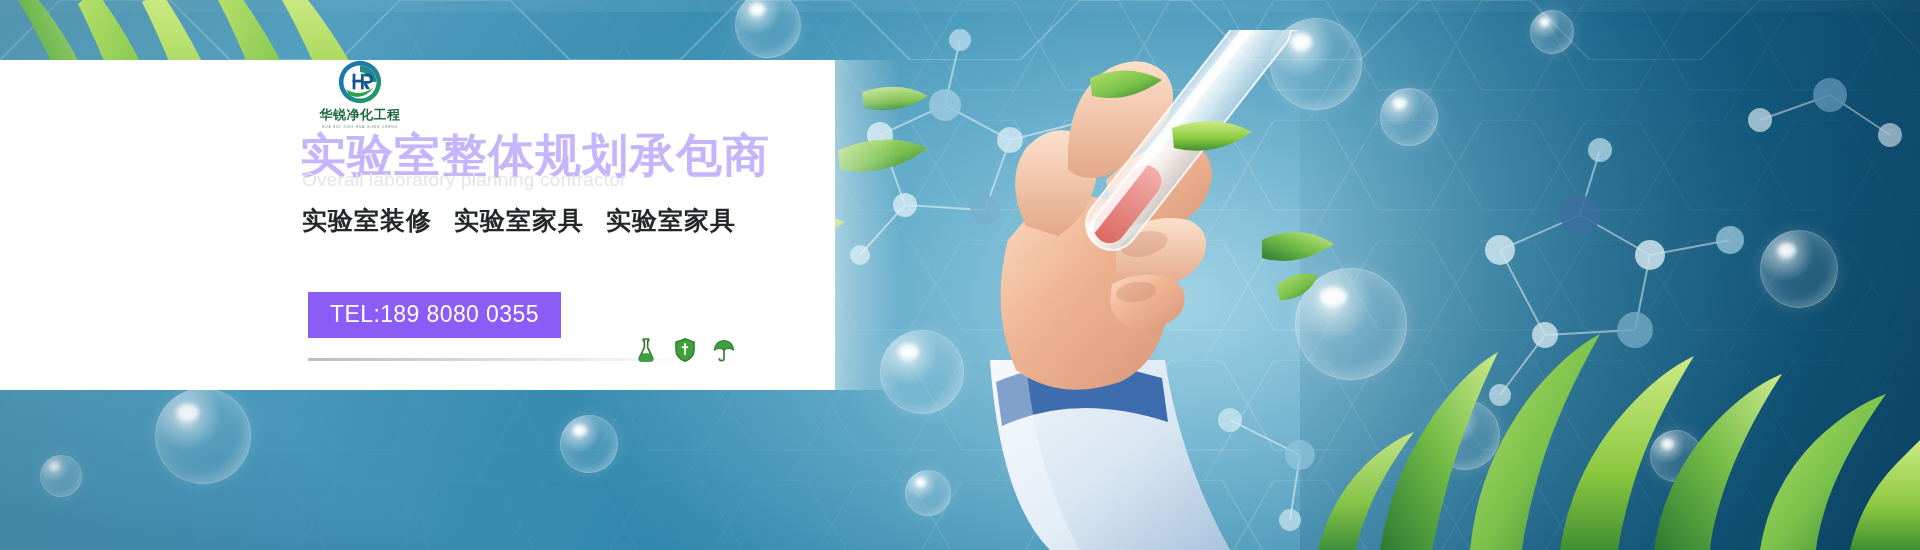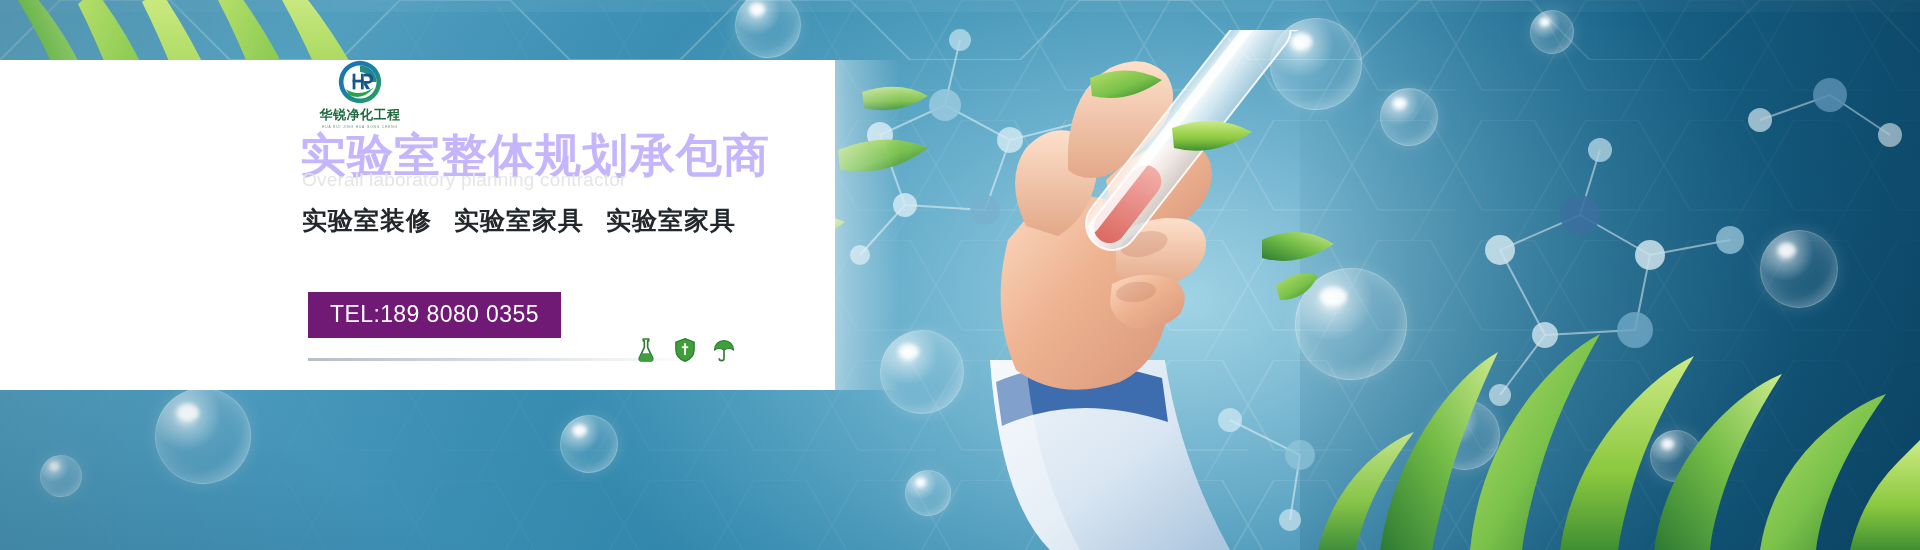--- a/index.html
+++ b/index.html
@@ -100,21 +100,21 @@
   .services { position:absolute; left:302px; top:157px; }
   .svc-line {
     font-size:25px; color:#23272a; font-weight:bold;
     letter-spacing:1px; white-space:nowrap; margin-bottom:11px;
     font-family:"Liberation Sans", sans-serif;
   }
   .svc-line span { margin-right:22px; }
   .svc-line span:last-child { margin-right:0; }
   .tel-btn {
     position:absolute; left:308px; top:245px;
-    background:#701a75; color:#ffffff;
+    background:#8b5cf6; color:#ffffff;
     font-size:23px; letter-spacing:.4px;
     padding:9px 22px 10px 22px;
     white-space:nowrap; display:inline-block;
   }
   .divider {
     position:absolute; left:308px; top:311px;
     width:390px; height:3px;
     background:linear-gradient(90deg, rgba(180,186,190,.95) 0%, rgba(200,206,210,.6) 55%, rgba(220,224,226,0) 100%);
   }
   .badge-row {

